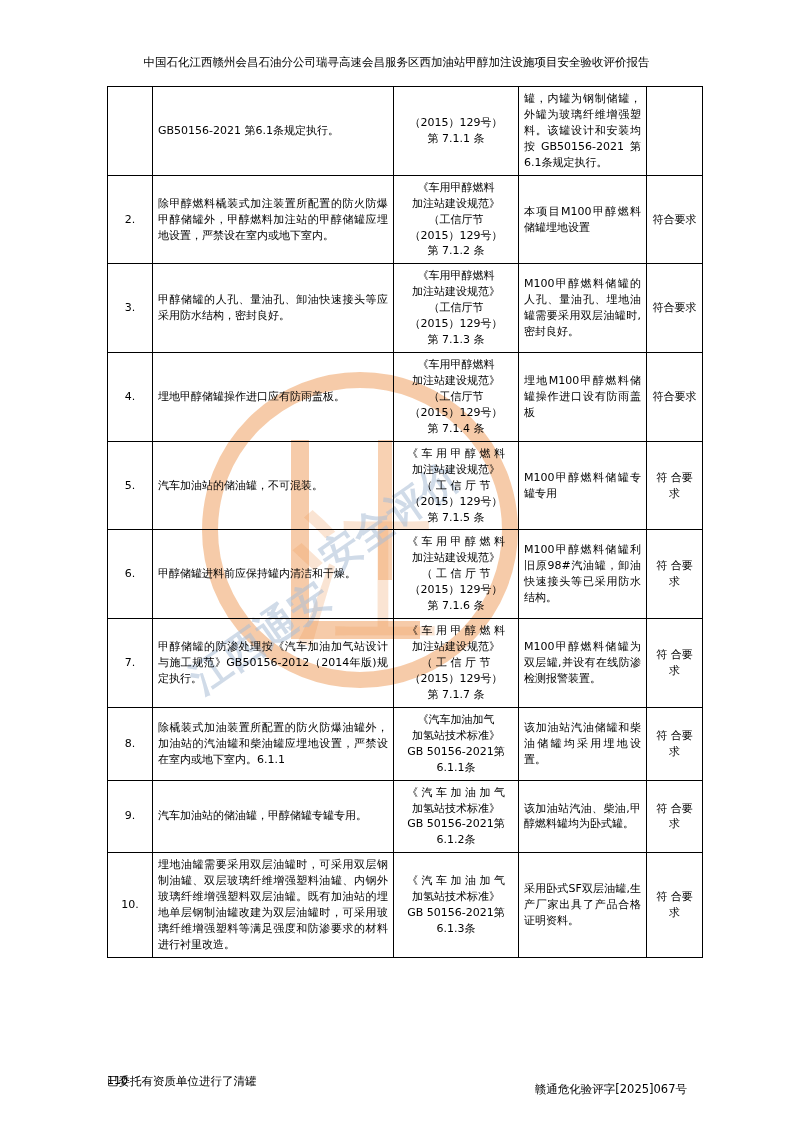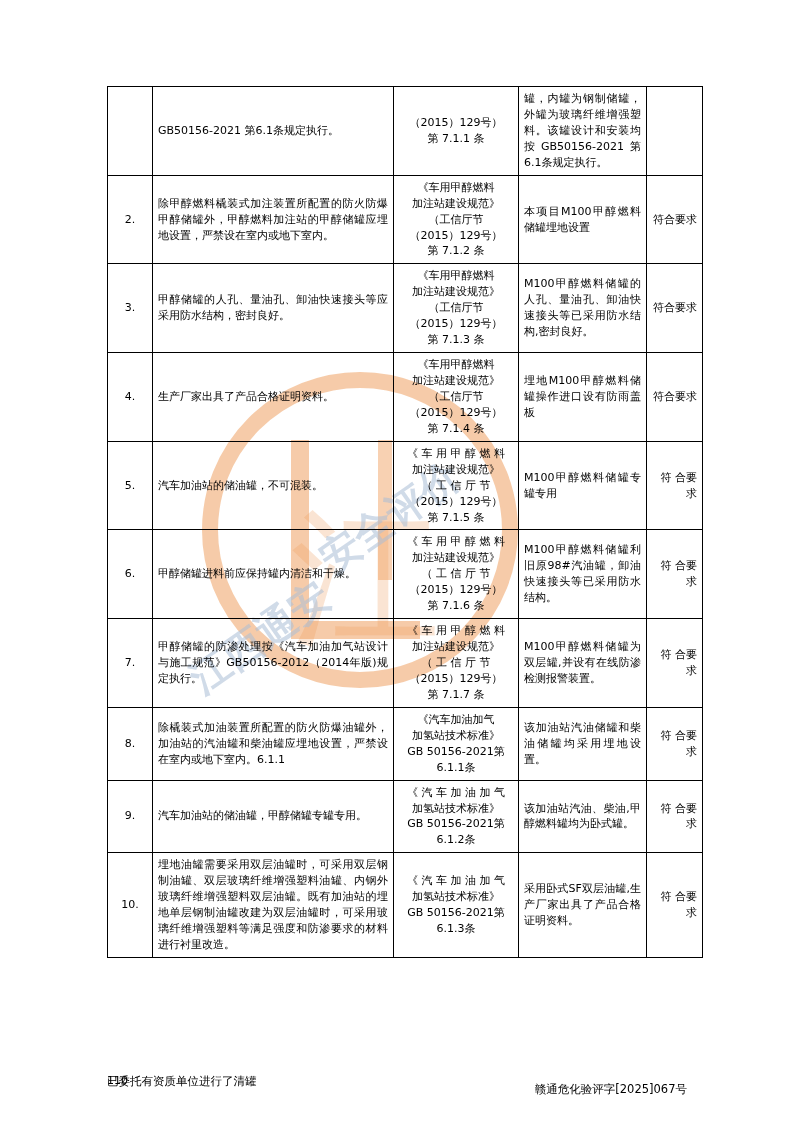--- a/index.html
+++ b/index.html
@@ -84,21 +84,21 @@
   }
   td.c-actual {
     width: 117px;
     text-align: justify;
     text-justify: inter-ideograph;
     font-size: 10.5px;
     line-height: 1.5;
   }
   td.c-result {
     width: 45px;
-    text-align: right;
+    text-align: center;
     font-size: 11px;
     line-height: 1.5;
   }
   .basis-line { display: block; }
   .center { text-align: center; }
   .footer {
     position: absolute;
     bottom: 48px;
     left: 107px;
     width: 580px;
@@ -122,20 +122,21 @@
     position: absolute;
     right: 0;
     top: 8px;
   }
 </style>
 </head>
 <body>
 
 <div class="page">
 
+  <div class="header">中国石化江西赣州会昌石油分公司瑞寻高速会昌服务区西加油站甲醇加注设施项目安全验收评价报告</div>
 
   <div class="watermark">
     <svg width="420" height="420" viewBox="0 0 420 420" xmlns="http://www.w3.org/2000/svg">
       <circle cx="210" cy="200" r="150" fill="none" stroke="#e8751a" stroke-width="16" opacity="0.5"></circle>
       <path d="M150 110 L150 300 L270 300" fill="none" stroke="#e8751a" stroke-width="18" opacity="0.5"></path>
       <path d="M235 110 L235 250" fill="none" stroke="#e8751a" stroke-width="14" opacity="0.45"></path>
       <text x="140" y="300" font-family="DejaVu Serif, serif" font-size="150" fill="#e8751a" opacity="0.25">江</text>
     </svg>
     <div class="wm-text" style="left:30px; top:280px; font-size:40px; transform:rotate(-35deg);">江西通安</div>
     <div class="wm-text" style="left:160px; top:160px; font-size:40px; transform:rotate(-35deg);">安全评价</div>
@@ -169,26 +170,26 @@
         <tr>
           <td class="c-no">3.</td>
           <td class="c-req">甲醇储罐的人孔、量油孔、卸油快速接头等应采用防水结构，密封良好。</td>
           <td class="c-basis">
             <span class="basis-line">《车用甲醇燃料</span>
             <span class="basis-line">加注站建设规范》</span>
             <span class="basis-line">（工信厅节</span>
             <span class="basis-line">（2015）129号）</span>
             <span class="basis-line">第 7.1.3 条</span>
           </td>
-          <td class="c-actual">M100甲醇燃料储罐的人孔、量油孔、卸油快速接头等已采用防水结构,密封良好。</td>
+          <td class="c-actual">M100甲醇燃料储罐的人孔、量油孔、埋地油罐需要采用双层油罐时,密封良好。</td>
           <td class="c-result">符合要求</td>
         </tr>
         <tr>
           <td class="c-no">4.</td>
-          <td class="c-req">生产厂家出具了产品合格证明资料。</td>
+          <td class="c-req">埋地甲醇储罐操作进口应有防雨盖板。</td>
           <td class="c-basis">
             <span class="basis-line">《车用甲醇燃料</span>
             <span class="basis-line">加注站建设规范》</span>
             <span class="basis-line">（工信厅节</span>
             <span class="basis-line">（2015）129号）</span>
             <span class="basis-line">第 7.1.4 条</span>
           </td>
           <td class="c-actual">埋地M100甲醇燃料储罐操作进口设有防雨盖板</td>
           <td class="c-result">符合要求</td>
         </tr>

